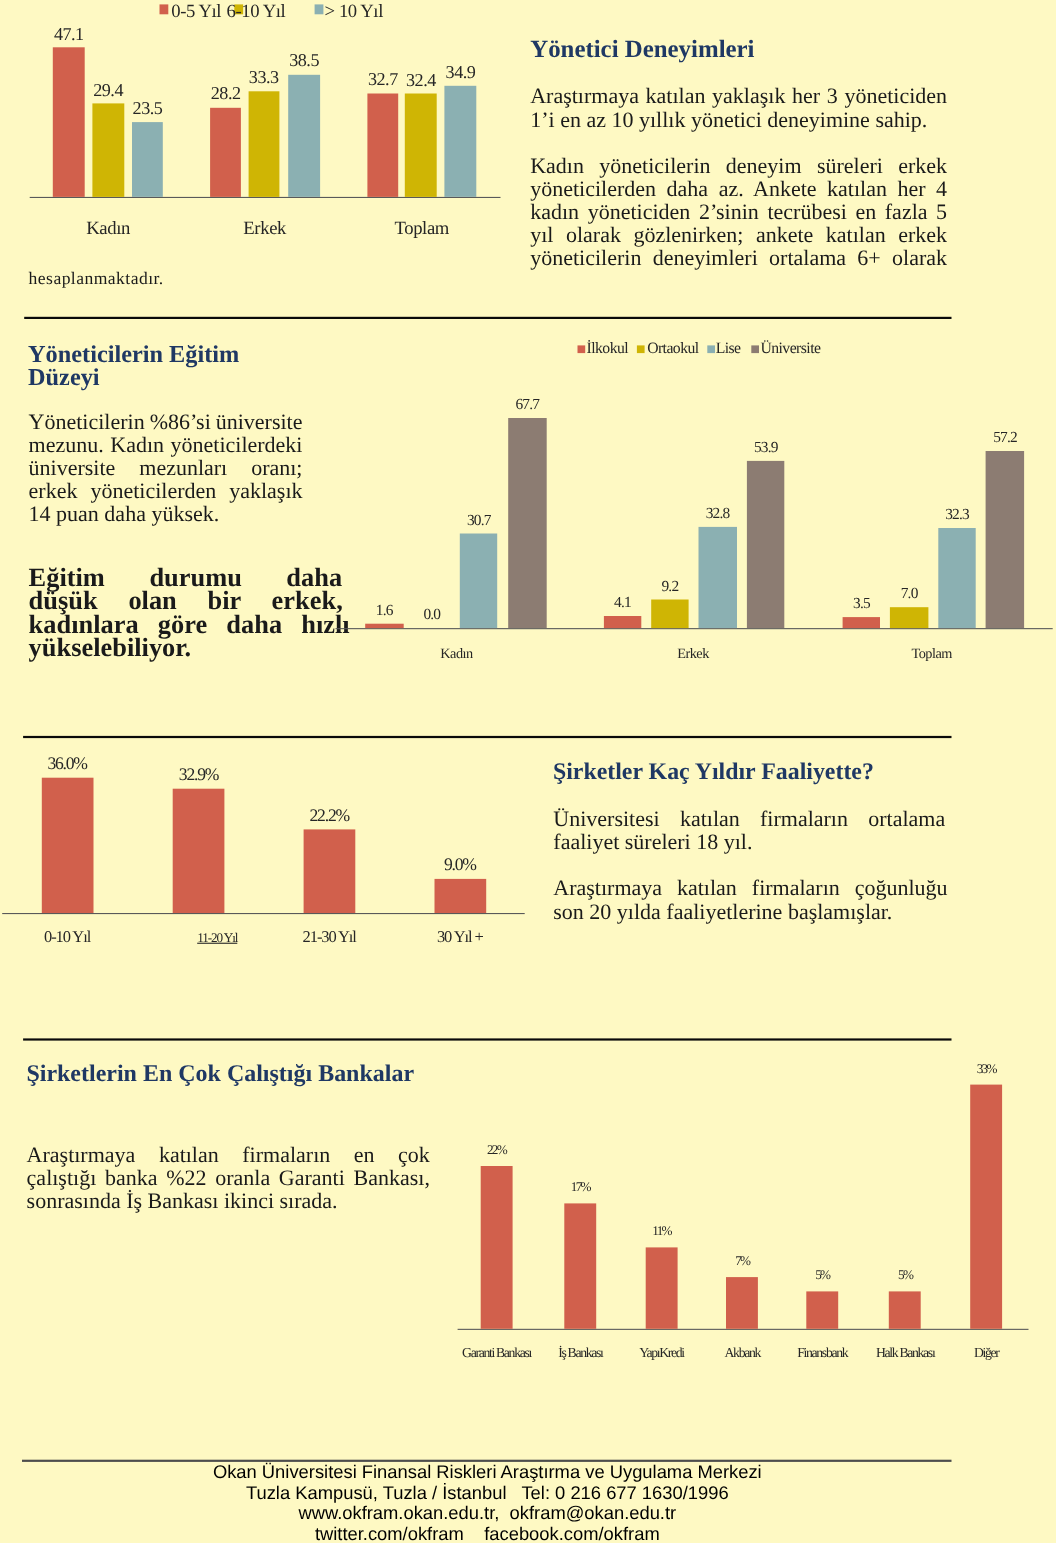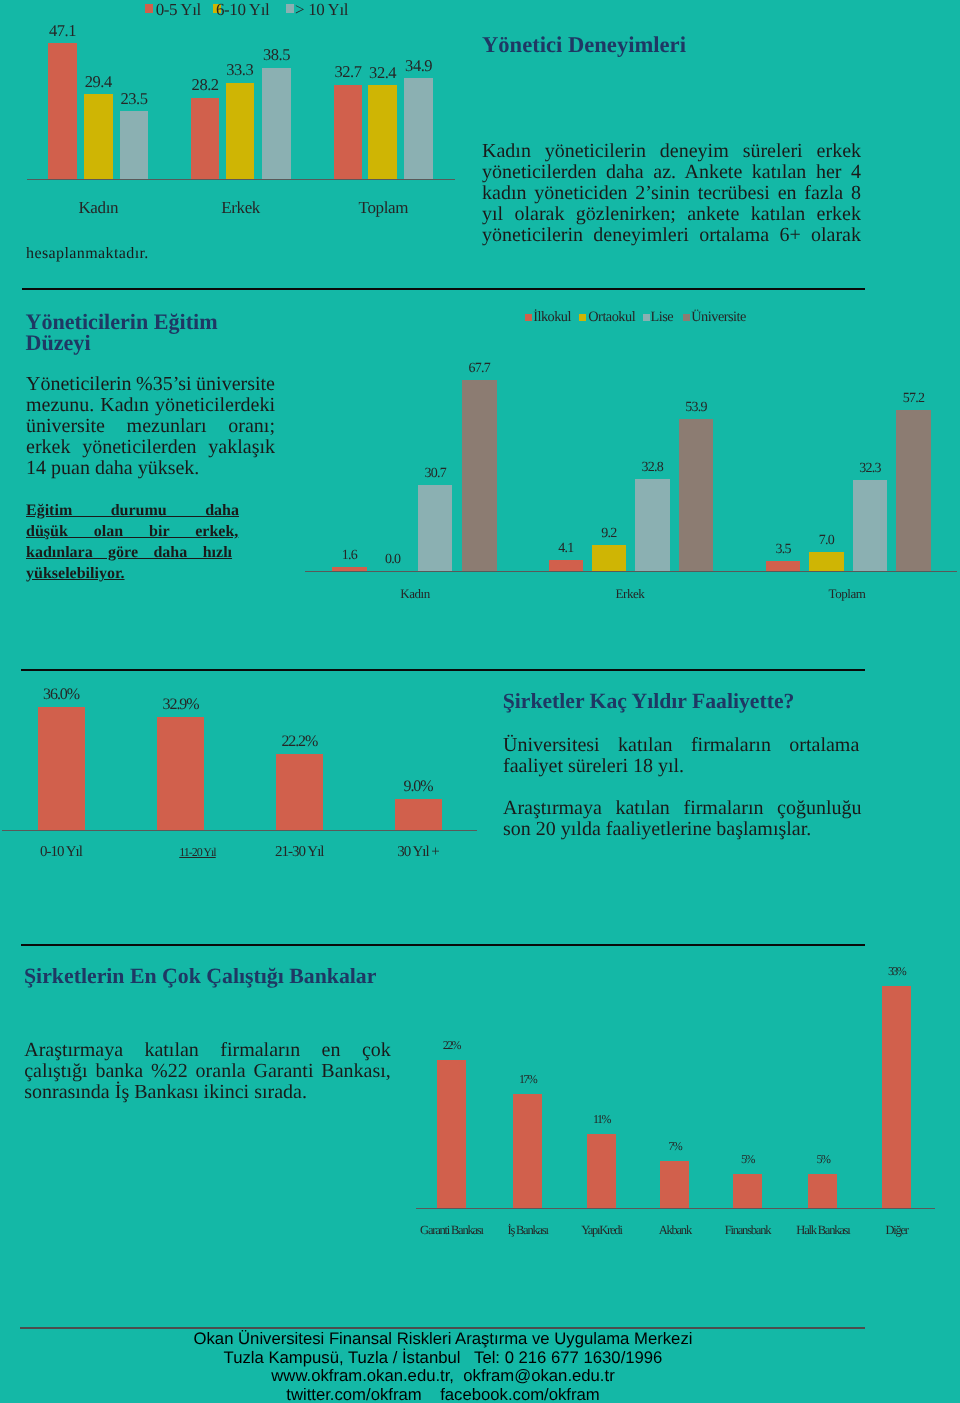--- a/index.html
+++ b/index.html
@@ -1,39 +1,39 @@
 <!DOCTYPE html>
 <html><head><meta charset="utf-8"><title>Okan Universitesi Finansal Riskleri Raporu</title>
 <style>
   html,body{margin:0;padding:0;background:#fff;}
   body{width:960px;height:1403px;position:relative;overflow:hidden;
        font-family:"Liberation Serif", serif;color:#1A1A1A;
        -webkit-font-smoothing:antialiased;-moz-osx-font-smoothing:grayscale;
        text-rendering:geometricPrecision;}
-  .page{position:absolute;left:0;top:0;width:960px;height:1403px;background:#14b8a6;}
+  .page{position:absolute;left:0;top:0;width:960px;height:1403px;background:#fef9c3;}
   .rule{position:absolute;background:#0a0a0a;height:2px;}
   .rule.grey{background:#4d4d4d;height:1.6px;}
   .head{position:absolute;color:#1F3864;font-weight:bold;white-space:nowrap;}
   .tblock{position:absolute;}
   .tline{white-space:pre;}
   .axis{position:absolute;background:#595959;height:1.15px;}
   .bar{position:absolute;}
   .dlab{position:absolute;color:#262626;white-space:nowrap;text-align:center;}
   .catlab{position:absolute;color:#262626;white-space:nowrap;text-align:center;}
   .foot{position:absolute;width:960px;text-align:center;
         font-family:"Liberation Sans",sans-serif;color:#000;}
   .foot div{white-space:pre;}
 </style></head><body>
 
 <div class="page">
 <div class="chart">
 <div class="sw" style="position:absolute;left:144.7px;top:4.2px;background:#D1604C;width:8px;height:8.5px;"></div>
 <div class="lt" style="position:absolute;left:155.7px;top:1.2px;font-size:17px;line-height:17px;letter-spacing:-0.4px;white-space:nowrap;color:#262626;">0-5 Yıl</div>
 <div class="sw" style="position:absolute;left:212.9px;top:4.2px;background:#CFB504;width:8px;height:8.5px;"></div>
-<div class="lt" style="position:absolute;left:216px;top:1.2px;font-size:17px;line-height:17px;letter-spacing:-0.4px;white-space:nowrap;color:#262626;">6-10 Yıl</div>
+<div class="lt" style="position:absolute;left:206px;top:1.2px;font-size:17px;line-height:17px;letter-spacing:-0.4px;white-space:nowrap;color:#262626;">6-10 Yıl</div>
 <div class="sw" style="position:absolute;left:285.6px;top:4.2px;background:#8BB0B2;width:8px;height:8.5px;"></div>
 <div class="lt" style="position:absolute;left:295.1px;top:1.2px;font-size:17px;line-height:17px;letter-spacing:-0.4px;white-space:nowrap;color:#262626;">&gt; 10 Yıl</div>
 <div class="axis" style="left:27px;top:179.0px;width:428px;"></div>
 <div class="bar" style="left:48.3px;top:43.0px;width:28.5px;height:136.0px;background:#D1604C;"></div>
 <div class="dlab" style="left:34.3px;top:22.5px;width:56.5px;font-size:16.5px;line-height:16.5px;letter-spacing:-0.45px;">47.1</div>
 <div class="bar" style="left:84.0px;top:94.1px;width:28.5px;height:84.9px;background:#CFB504;"></div>
 <div class="dlab" style="left:70.0px;top:73.6px;width:56.5px;font-size:16.5px;line-height:16.5px;letter-spacing:-0.45px;">29.4</div>
 <div class="bar" style="left:119.8px;top:111.1px;width:28.5px;height:67.9px;background:#8BB0B2;"></div>
 <div class="dlab" style="left:105.8px;top:90.6px;width:56.5px;font-size:16.5px;line-height:16.5px;letter-spacing:-0.45px;">23.5</div>
 <div class="bar" style="left:190.9px;top:97.6px;width:28.5px;height:81.4px;background:#D1604C;"></div>
@@ -46,39 +46,43 @@
 <div class="dlab" style="left:319.8px;top:64.1px;width:56.5px;font-size:16.5px;line-height:16.5px;letter-spacing:-0.45px;">32.7</div>
 <div class="bar" style="left:368.4px;top:85.4px;width:28.5px;height:93.6px;background:#CFB504;"></div>
 <div class="dlab" style="left:354.4px;top:64.9px;width:56.5px;font-size:16.5px;line-height:16.5px;letter-spacing:-0.45px;">32.4</div>
 <div class="bar" style="left:404.4px;top:78.2px;width:28.5px;height:100.8px;background:#8BB0B2;"></div>
 <div class="dlab" style="left:390.4px;top:57.7px;width:56.5px;font-size:16.5px;line-height:16.5px;letter-spacing:-0.45px;">34.9</div>
 <div class="catlab" style="left:98.3px;top:199px;width:160px;margin-left:-80px;font-size:17px;line-height:17px;letter-spacing:-0.35px;">Kadın</div>
 <div class="catlab" style="left:240.6px;top:199px;width:160px;margin-left:-80px;font-size:17px;line-height:17px;letter-spacing:-0.35px;">Erkek</div>
 <div class="catlab" style="left:383.4px;top:199px;width:160px;margin-left:-80px;font-size:17px;line-height:17px;letter-spacing:-0.35px;">Toplam</div>
 </div>
 <div class="head" style="left:482px;top:34px;font-size:22.6px;line-height:22.6px;">Yönetici Deneyimleri</div>
+<div class="tblock" style="left:482.0px;top:78.2px;width:379.0px;font-size:20px;line-height:21px;">
+<div class="tline" style="height:21px;word-spacing:1.04px;">Araştırmaya katılan yaklaşık her 3 yöneticiden</div>
+<div class="tline" style="height:21px;">1’i en az 10 yıllık yönetici deneyimine sahip.</div>
+</div>
 <div class="tblock" style="left:482.0px;top:140.5px;width:379.0px;font-size:20px;line-height:21px;">
 <div class="tline" style="height:21px;word-spacing:8.95px;">Kadın yöneticilerin deneyim süreleri erkek</div>
 <div class="tline" style="height:21px;word-spacing:4.58px;">yöneticilerden daha az. Ankete katılan her 4</div>
-<div class="tline" style="height:21px;word-spacing:2.82px;">kadın yöneticiden 2’sinin tecrübesi en fazla 8</div>
+<div class="tline" style="height:21px;word-spacing:2.82px;">kadın yöneticiden 2’sinin tecrübesi en fazla 5</div>
 <div class="tline" style="height:21px;word-spacing:6.38px;">yıl olarak gözlenirken; ankete katılan erkek</div>
 <div class="tline" style="height:21px;word-spacing:5.29px;">yöneticilerin deneyimleri ortalama 6+ olarak</div>
 </div>
 <div class="tline" style="position:absolute;left:26px;top:242.5px;font-size:16px;line-height:21px;letter-spacing:0.4px;">hesaplanmaktadır.</div>
 <div class="rule" style="left:22px;top:287.8px;width:843px;"></div>
 <div class="head" style="left:25.5px;top:311px;font-size:22.1px;line-height:22.1px;">Yöneticilerin Eğitim</div>
 <div class="head" style="left:25.5px;top:332.1px;font-size:22.1px;line-height:22.1px;">Düzeyi</div>
 <div class="tblock" style="left:26.0px;top:374.0px;width:249.0px;font-size:20px;line-height:21px;">
-<div class="tline" style="height:21px;word-spacing:-0.48px;">Yöneticilerin %35’si üniversite</div>
+<div class="tline" style="height:21px;word-spacing:-0.48px;">Yöneticilerin %86’si üniversite</div>
 <div class="tline" style="height:21px;word-spacing:0.92px;">mezunu. Kadın yöneticilerdeki</div>
 <div class="tline" style="height:21px;word-spacing:16.75px;">üniversite mezunları oranı;</div>
 <div class="tline" style="height:21px;word-spacing:6.77px;">erkek yöneticilerden yaklaşık</div>
 <div class="tline" style="height:21px;">14 puan daha yüksek.</div>
 </div>
-<div class="tblock" style="left:26.0px;top:500.0px;width:249.0px;font-size:16px;line-height:21px;font-weight:bold;text-decoration:underline;">
+<div class="tblock" style="left:26.0px;top:516px;width:249.0px;font-size:24px;line-height:21px;font-weight:bold;">
 <div class="tline" style="height:21px;word-spacing:34.47px;">Eğitim durumu daha</div>
 <div class="tline" style="height:21px;word-spacing:21.98px;">düşük olan bir erkek,</div>
 <div class="tline" style="height:21px;word-spacing:11.43px;">kadınlara göre daha hızlı</div>
 <div class="tline" style="height:21px;">yükselebiliyor.</div>
 </div>
 <div class="chart">
 <div class="sw" style="position:absolute;left:525.3px;top:313.5px;background:#D1604C;width:7px;height:7px;"></div>
 <div class="lt" style="position:absolute;left:533.2px;top:309.7px;font-size:14.3px;line-height:14.3px;letter-spacing:-0.5px;white-space:nowrap;color:#262626;">İlkokul</div>
 <div class="sw" style="position:absolute;left:579.4px;top:313.5px;background:#CFB504;width:7px;height:7px;"></div>
 <div class="lt" style="position:absolute;left:588.3px;top:309.7px;font-size:14.3px;line-height:14.3px;letter-spacing:-0.5px;white-space:nowrap;color:#262626;">Ortaokul</div>

